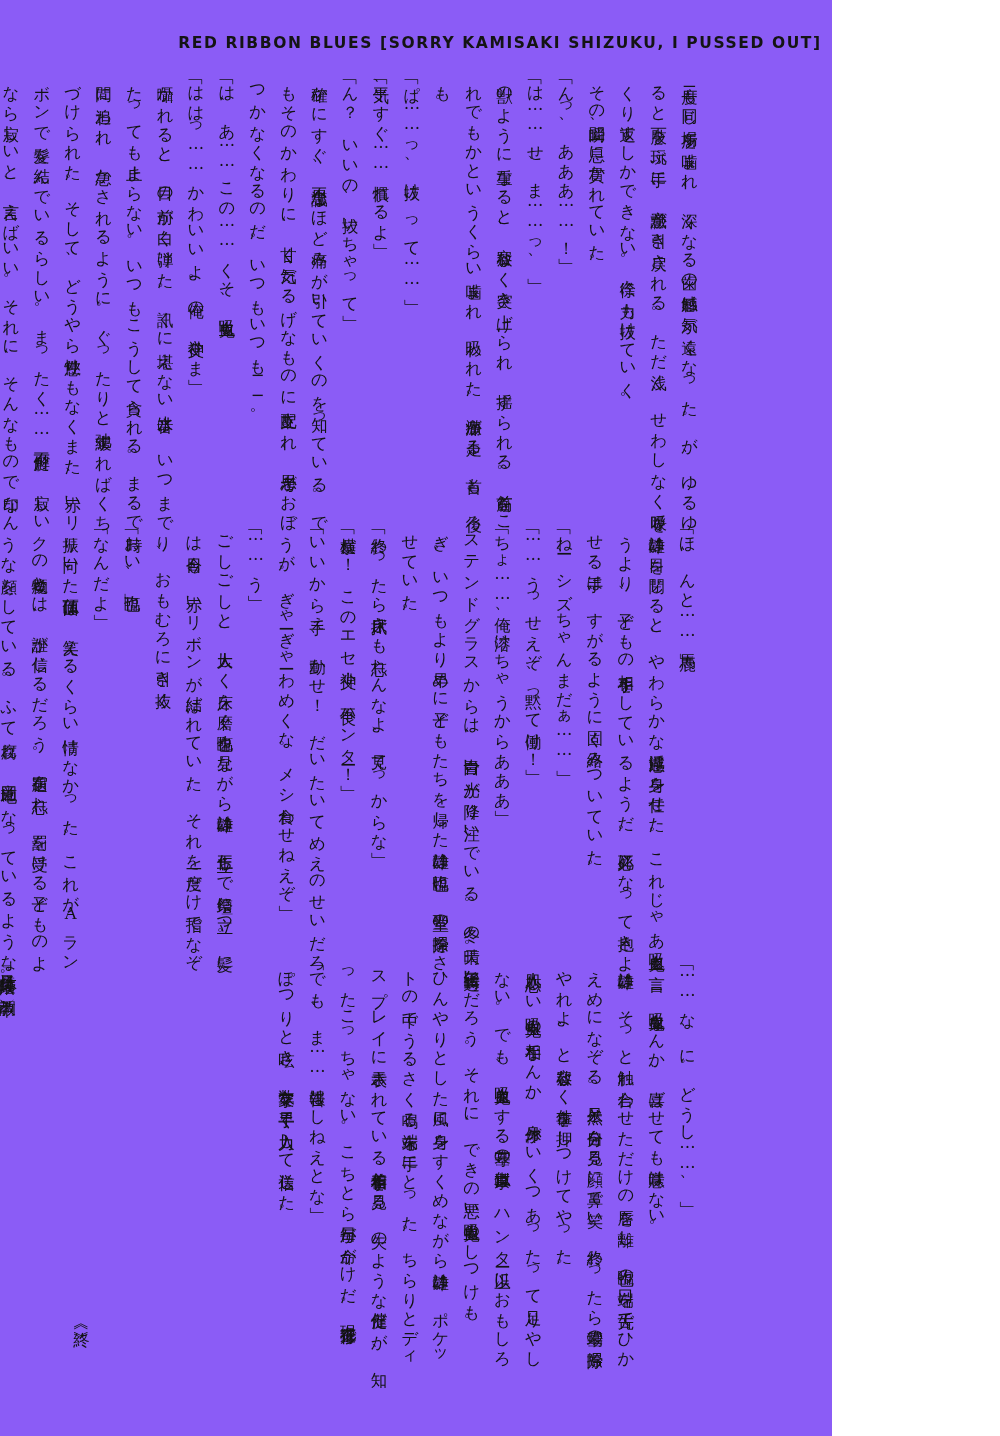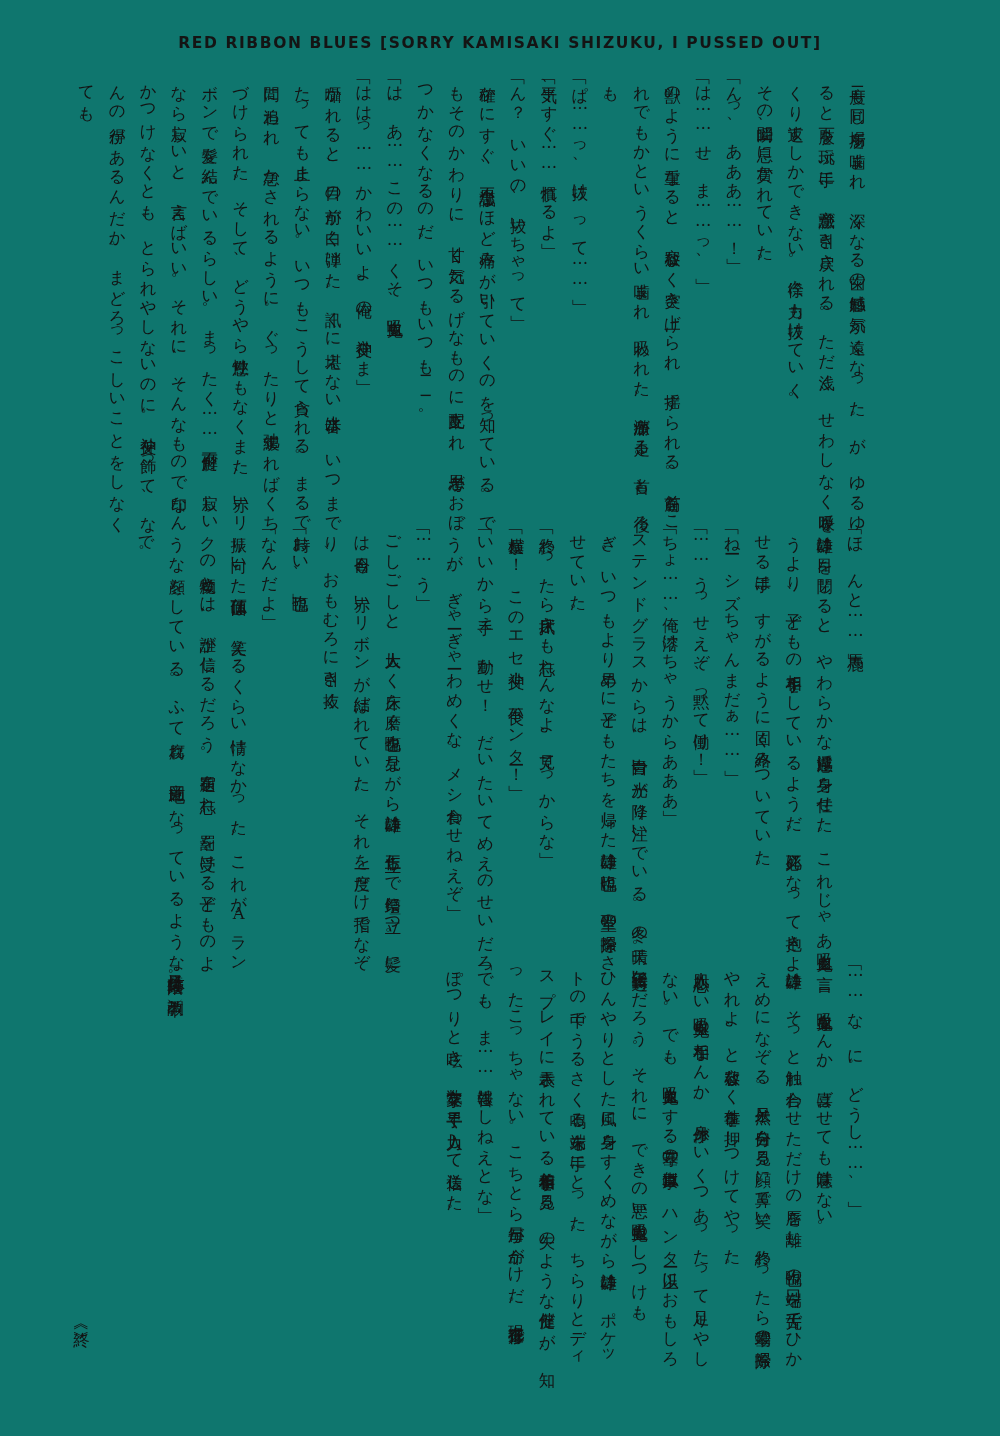--- a/index.html
+++ b/index.html
@@ -12,23 +12,23 @@
     height: 1436px;
     font-family: "Liberation Serif", "DejaVu Serif", serif;
     color: #111111;
     position: relative;
     overflow: hidden;
   }
 
   
   #page {
     position: relative;
-    width: 1000px;
+    width: 832px;
     height: 1436px;
-    background: #0f766e;
+    background: #8b5cf6;
     box-sizing: border-box;
   }
 
   
   #page-header {
     position: absolute;
     top: 34px;
     left: 0;
     width: 1000px;
     text-align: center;

